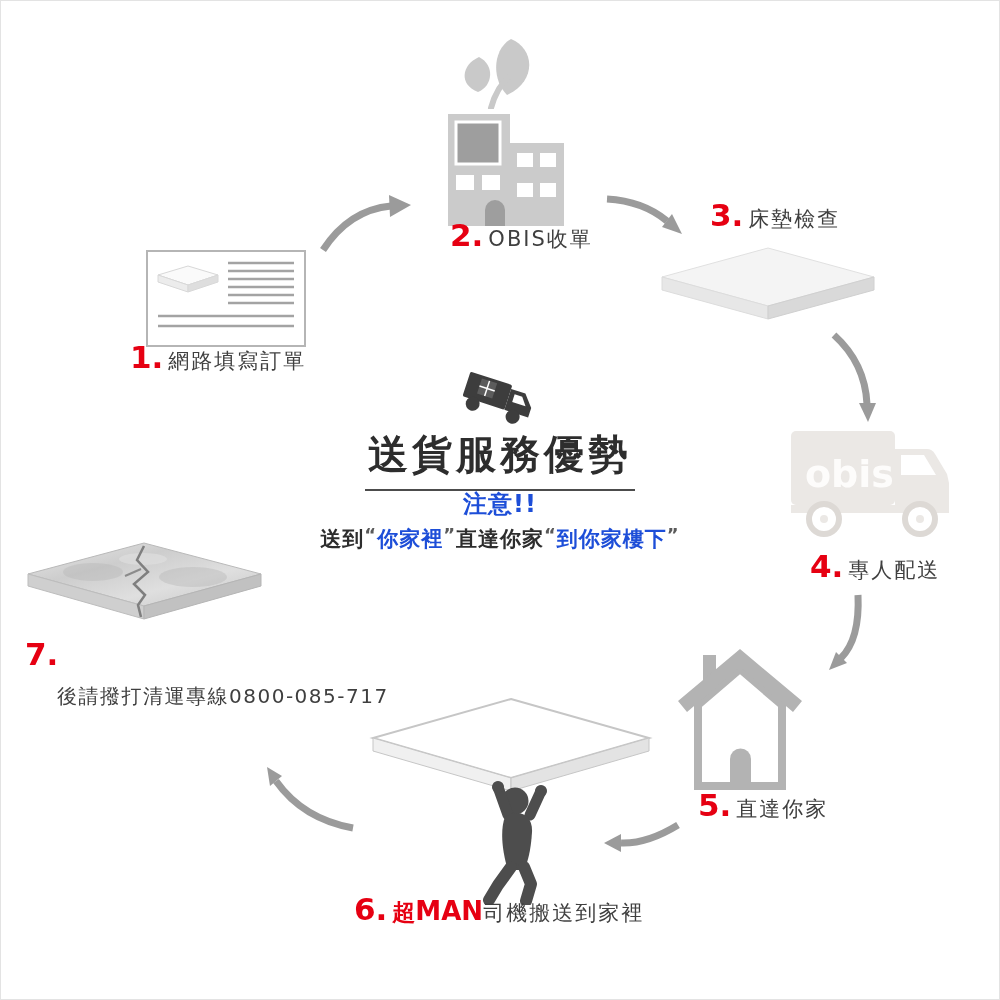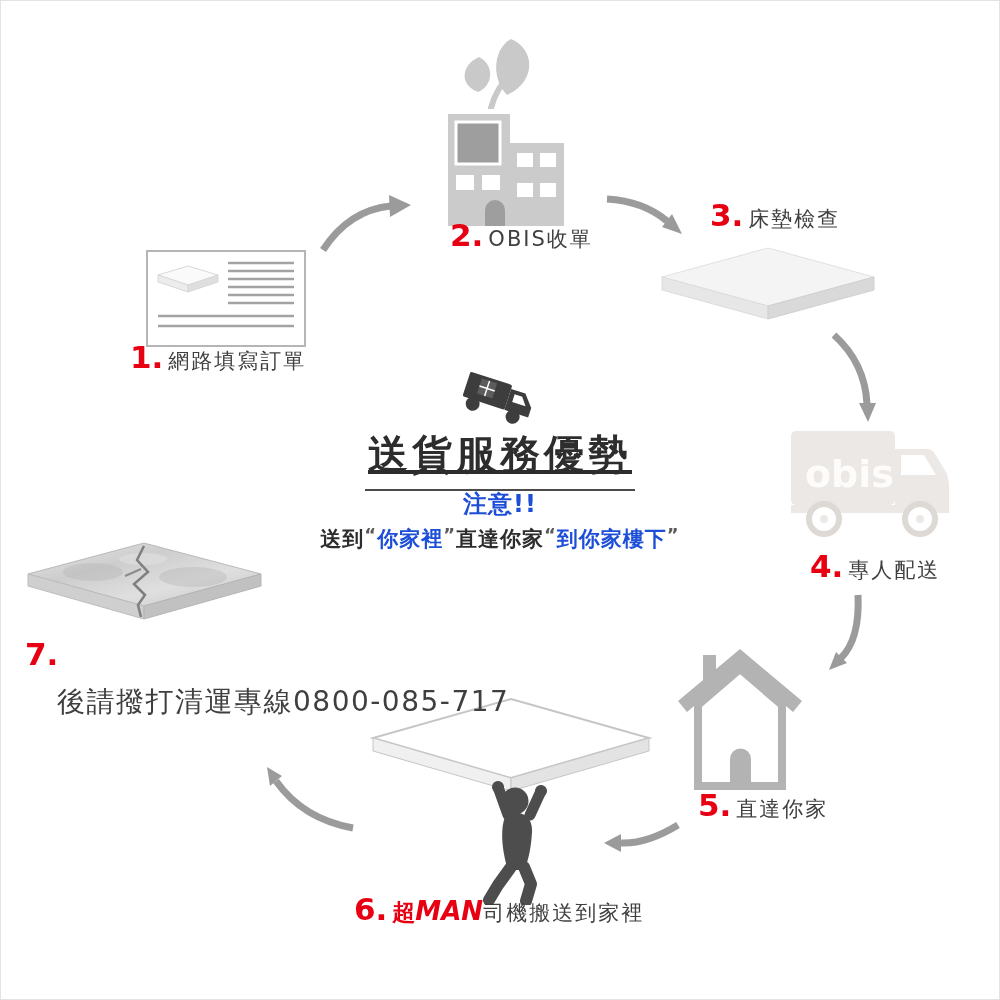--- a/index.html
+++ b/index.html
@@ -10,35 +10,35 @@
   .abs { position:absolute; }
   .icon svg { display:block; width:100%; height:100%; }
   .arrows { position:absolute; left:0; top:0; width:1000px; height:1000px; pointer-events:none; }
 
   .step-label { position:absolute; display:flex; align-items:baseline; white-space:nowrap; }
   .step-num  { font-weight:bold; font-size:31px; color:#e60012; margin-right:5px; line-height:1; }
   .step-text { font-size:21px; color:#3f3f3f; letter-spacing:2px; }
 
   .title { position:absolute; left:50%; transform:translateX(-50%); top:426px;
            font-size:40px; font-weight:bold; color:#2d2d2d; letter-spacing:4px;
-           border-bottom:2px solid #4c4c4c; padding:0 3px 7px 3px; white-space:nowrap;text-decoration:underline; }
+           border-bottom:2px solid #4c4c4c; padding:0 3px 7px 3px; white-space:nowrap; }
   .notice { position:absolute; left:50%; transform:translateX(-50%); top:487px;
             font-size:24px; font-weight:bold; color:#1d4ed8; letter-spacing:1px; }
   .tagline { position:absolute; left:50%; transform:translateX(-50%); top:523px;
              font-size:21px; font-weight:bold; color:#2d2d2d; white-space:nowrap; letter-spacing:1px; }
   .tagline .red { color:#1d4ed8; }
   .tagline .q { font-size:18px; vertical-align:5px; color:#5a5a5a; }
 
   .step7 { position:absolute; left:24px; top:638px; }
   .step7 .l1 { display:flex; align-items:baseline; white-space:nowrap; }
-  .step7 .cont { margin-left:32px; margin-top:13px; font-size:28px; color:#3f3f3f;
+  .step7 .cont { margin-left:32px; margin-top:13px; font-size:20px; color:#3f3f3f;
                  letter-spacing:1.5px; white-space:nowrap; }
 
   .brand-cjk { color:#e60012; font-weight:bold; font-size:23px; }
-  .brand-man { color:#e60012; font-weight:bold; font-style:italic; font-size:26px; letter-spacing:0; }
+  .brand-man { color:#e60012; font-weight:bold; font-size:26px; letter-spacing:0; }
 </style>
 </head>
 <body>
 
 <div class="canvas">
 
   <svg class="arrows" viewBox="0 0 1000 1000">
     <g stroke="#9b9b9b" stroke-width="7" fill="none">
       <path d="M322,249 Q348,209 390,205"></path>
       <path d="M606,198 Q642,200 666,220"></path>

